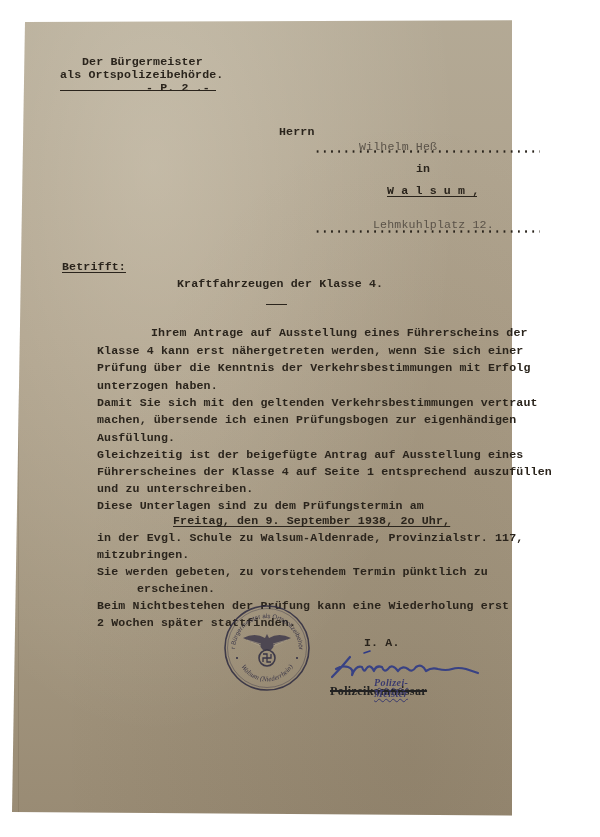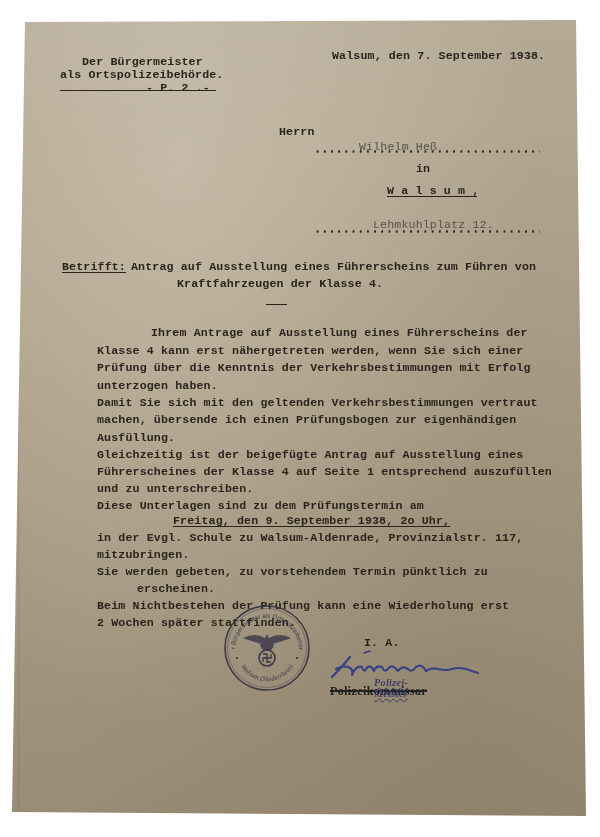--- a/index.html
+++ b/index.html
@@ -1,21 +1,21 @@
 <!DOCTYPE html>
 <html><head>
   <meta charset="utf-8">
   <style>
     html, body { margin: 0; padding: 0; }
     body {
       width: 600px; height: 837px; background: #ffffff;
       position: relative; overflow: hidden;
     }
     .paper {
-      position: absolute; left: 0; top: 0; width: 600px; height: 837px;
+      position: absolute; left: 0; top: 0; width: 512px; height: 837px;
       clip-path: polygon(25px 22px, 576px 20px, 586px 816px, 12px 812px);
       background:
         radial-gradient(ellipse at 30% 20%, rgba(255,250,235,0.25), rgba(0,0,0,0) 60%),
         radial-gradient(ellipse at 80% 90%, rgba(70,55,35,0.12), rgba(0,0,0,0) 60%),
         linear-gradient(180deg, #b4aa96 0%, #ac9f89 40%, #a2957e 75%, #988a73 100%);
     }
     .crease {
       position: absolute; left: 18px; top: 0; width: 1px; height: 837px;
       background: rgba(80,65,45,0.15);
     }
@@ -53,33 +53,31 @@
 <body>
 
 <div class="paper">
   <div class="crease"></div>
 
   <p class="t" style="left:82px;top:56px;">Der Bürgermeister</p>
   <p class="t" style="left:60px;top:69px;">als Ortspolizeibehörde.</p>
   <p class="t" style="left:120px;top:82px;margin-left:26px;">- P. 2 .-</p>
   <div class="rule" style="left:60px;top:90px;width:156px;"></div>
 
-  <p class="t" style="left:332px;top:50px;">Walsum, den 7. September 1938.</p>
 
   <p class="t" style="left:279px;top:126px;">Herrn</p>
   <p class="t faint" style="left:359px;top:141px;">Wilhelm Heß</p>
   <div class="dots" style="left:314px;top:150px;width:226px;"></div>
   <p class="t" style="left:416px;top:163px;">in</p>
   <p class="t" style="left:387px;top:185px;text-align:right;">W a l s u m ,</p>
   <div class="rule" style="left:387px;top:196px;width:90px;"></div>
   <p class="t faint" style="left:373px;top:219px;">Lehmkuhlplatz 12.</p>
   <div class="dots" style="left:314px;top:230px;width:226px;"></div>
 
   <p class="t u" style="left:62px;top:261px;">Betrifft:</p>
-  <p class="t" style="left:131px;top:261px;">Antrag auf Ausstellung eines Führerscheins zum Führen von</p>
   <p class="t" style="left:177px;top:278px;">Kraftfahrzeugen der Klasse 4.</p>
   <div class="rule" style="left:266px;top:304px;width:21px;"></div>
 
   <div class="body-lines">
     <p class="t" style="left:151px;top:327px;">Ihrem Antrage auf Ausstellung eines Führerscheins der</p>
     <p class="t" style="left:97px;top:345px;">Klasse 4 kann erst nähergetreten werden, wenn Sie sich einer</p>
     <p class="t" style="left:97px;top:362px;">Prüfung über die Kenntnis der Verkehrsbestimmungen mit Erfolg</p>
     <p class="t" style="left:97px;top:380px;">unterzogen haben.</p>
     <p class="t" style="left:97px;top:397px;">Damit Sie sich mit den geltenden Verkehrsbestimmungen vertraut</p>
     <p class="t" style="left:97px;top:414px;">machen, übersende ich einen Prüfungsbogen zur eigenhändigen</p>

